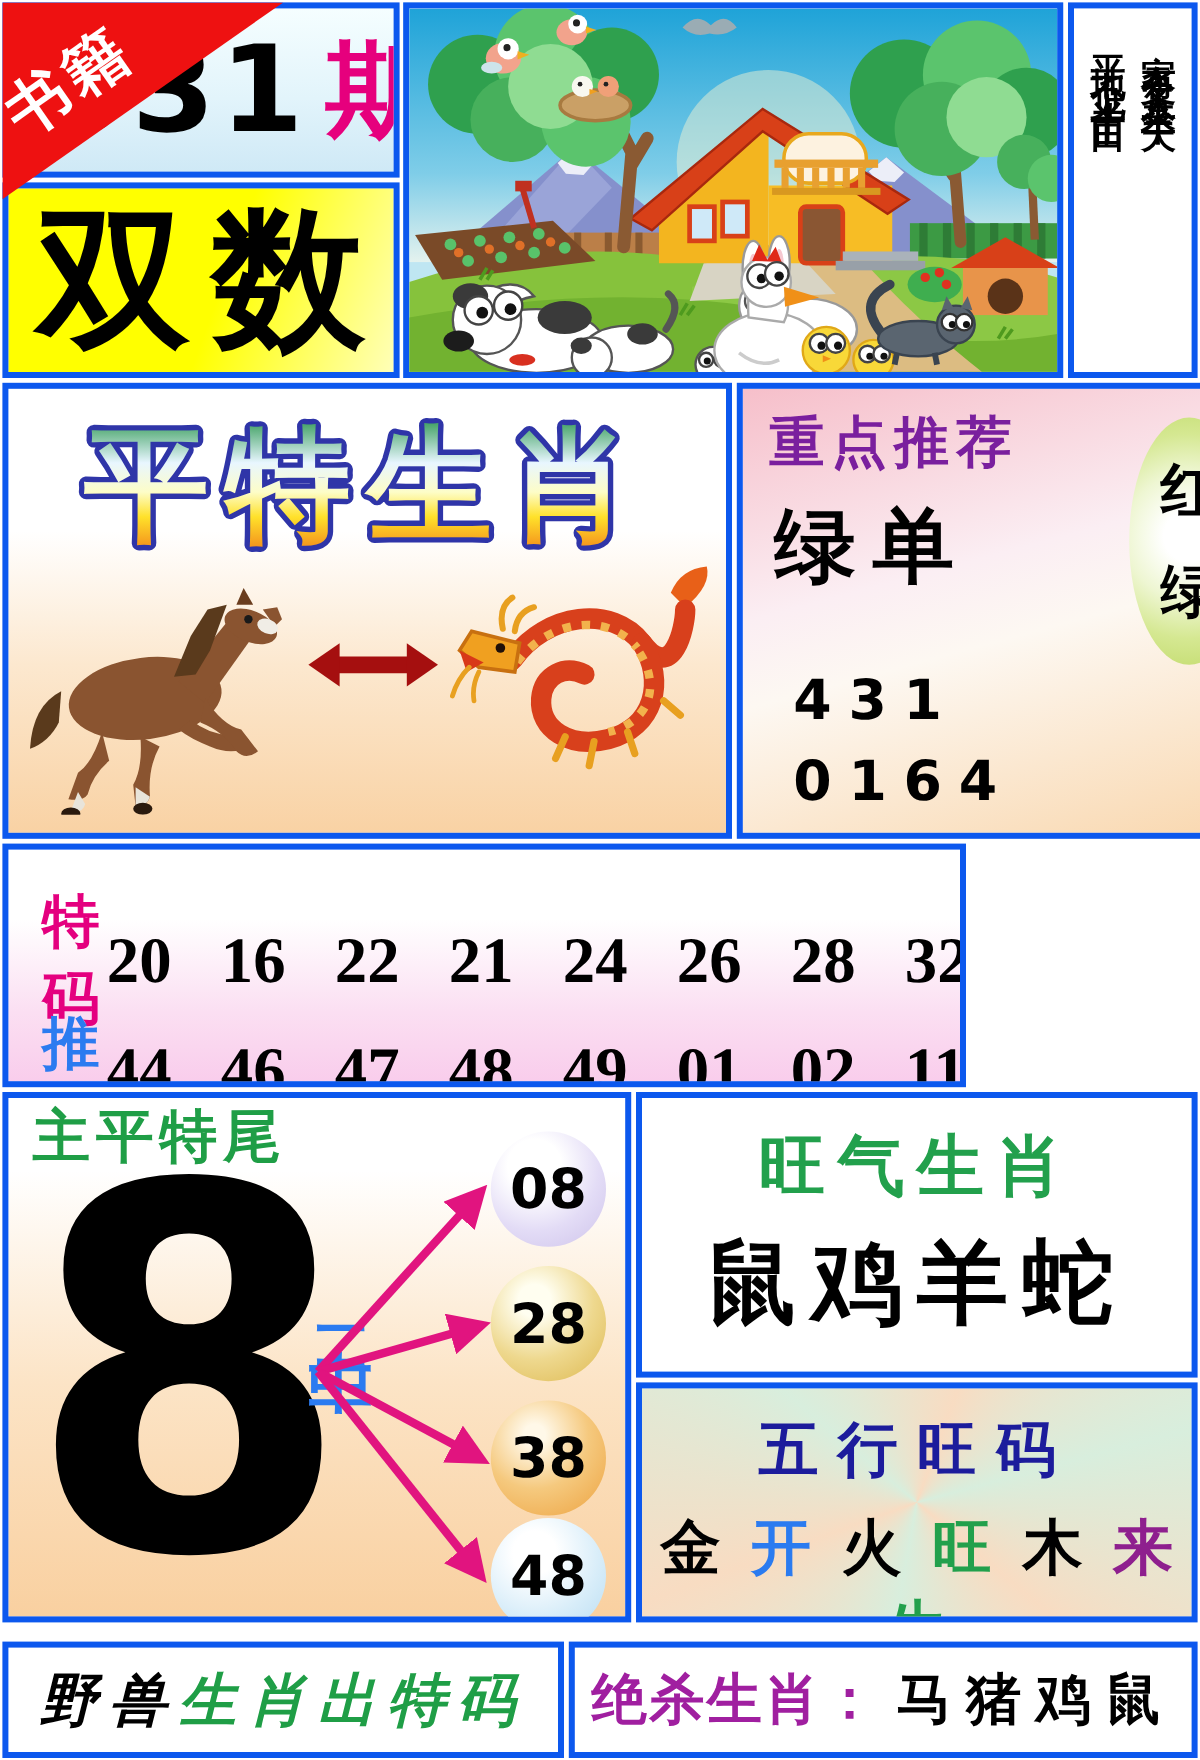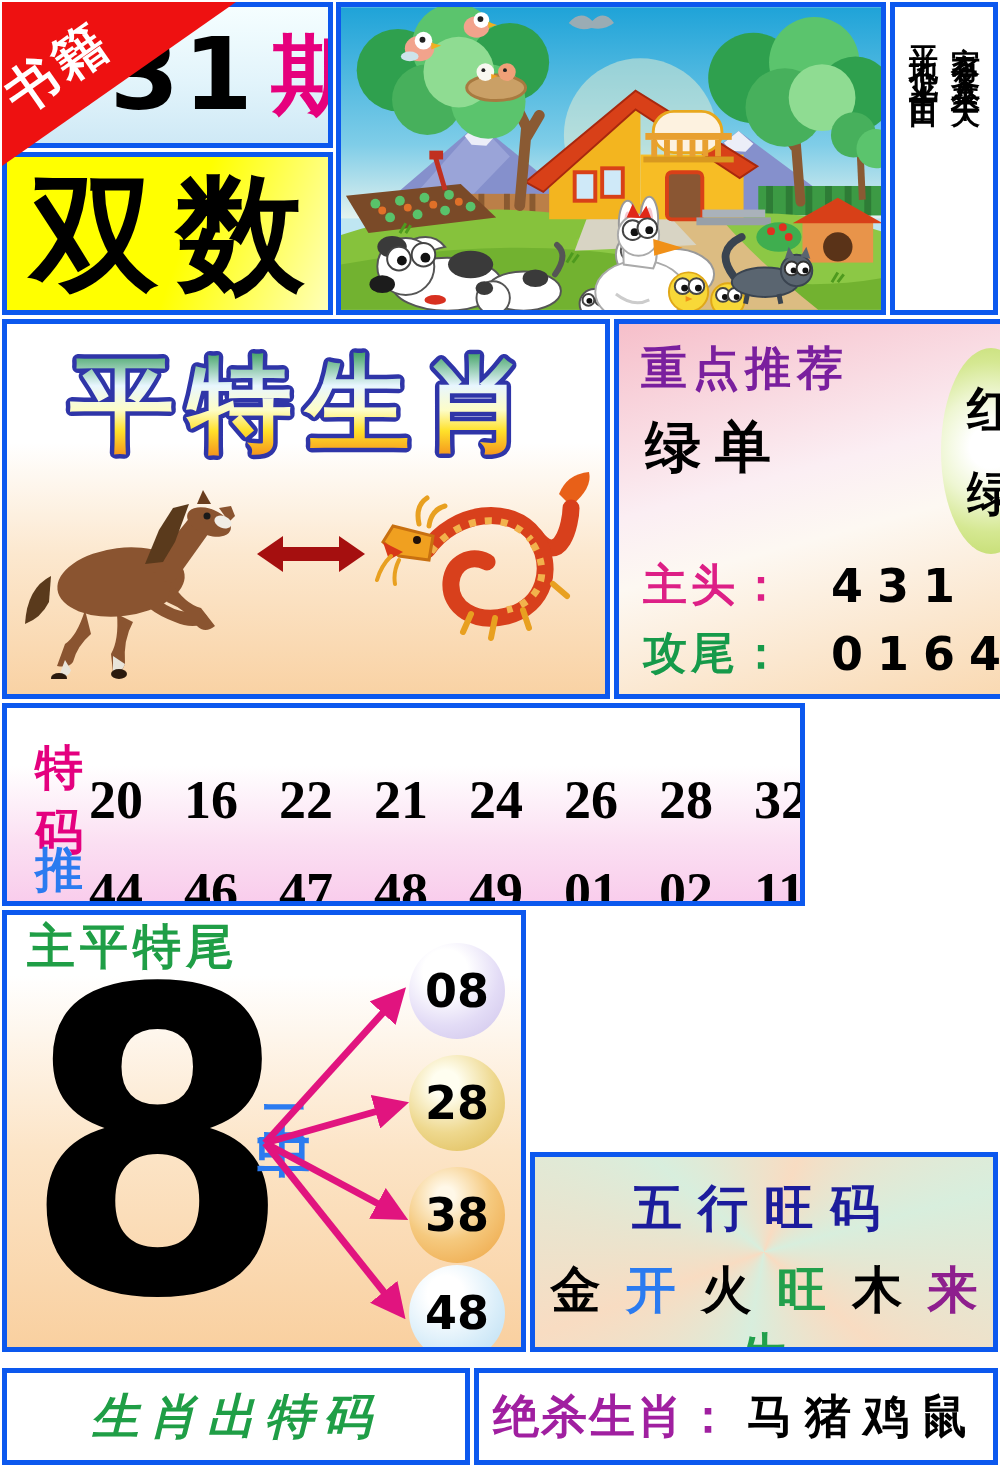--- a/index.html
+++ b/index.html
@@ -37,21 +37,21 @@
   #pingte-title-svg{position:absolute;left:0;top:14px;}
   #horse-wrap{position:absolute;left:14px;top:140px;}
   #swap-wrap{position:absolute;left:248px;top:200px;}
   #dragon-wrap{position:absolute;left:368px;top:140px;}
 
   
   #box-recommend{left:614px;top:319px;width:444px;height:380px;
     background:linear-gradient(165deg,#f6bfca 0%,#fbeef3 40%,#fdf8f2 55%,#f9d7ae 100%);}
   #recommend-title{position:absolute;left:22px;top:14px;font-family:"DejaVu Serif",serif;
     font-size:46px;font-weight:700;color:#7a1f9e;letter-spacing:6px;}
-  #recommend-highlight{position:absolute;left:26px;top:86px;font-size:56px;font-weight:900;color:#000;letter-spacing:14px;}
+  #recommend-highlight{position:absolute;left:26px;top:86px;font-size:68px;font-weight:900;color:#000;letter-spacing:14px;}
   #recommend-oval{position:absolute;right:12px;top:24px;width:100px;height:206px;border-radius:50%;
     background:radial-gradient(circle at 50% 48%,#ffffff 18%,#eef6d2 45%,#d5e892 72%,#c3dc6e 100%);
     display:flex;flex-direction:column;align-items:center;justify-content:space-evenly;}
   .oval-char{font-size:48px;font-weight:900;color:#000;line-height:1;}
   .rec-row{position:absolute;left:24px;display:flex;align-items:center;}
   #rec-row-0{top:232px;}
   #rec-row-1{top:300px;}
   .rec-label{font-family:"DejaVu Serif",serif;font-size:44px;font-weight:700;letter-spacing:4px;width:170px;}
   #rec-row-0 .rec-label{color:#dd1f86;}
   #rec-row-1 .rec-label{color:#169a4a;}
@@ -449,25 +449,23 @@
   </div>
 
   <div class="box" id="box-recommend">
     <div id="recommend-title">重点推荐</div>
     <div id="recommend-highlight">绿单</div>
     <div id="recommend-oval">
       <span class="oval-char">红</span>
       <span class="oval-char">绿</span>
     </div>
     <div class="rec-row" id="rec-row-0">
-      <span class="rec-label">主头：</span>
       <span class="rec-value">431</span>
     </div>
     <div class="rec-row" id="rec-row-1">
-      <span class="rec-label">攻尾：</span>
       <span class="rec-value">0164</span>
     </div>
   </div>
 
   <div class="box" id="box-tema">
     <div class="tema-row" id="tema-row-1">
       <span class="tema-label" id="tema-label-1">特码</span>
       <span class="tema-nums">
         <span>20</span>
         <span>16</span>
@@ -512,35 +510,40 @@
         <line x1="258" y1="228" x2="392" y2="300" marker-end="url(#ah)"></line>
         <line x1="258" y1="228" x2="392" y2="396" marker-end="url(#ah)"></line>
       </g>
     </svg>
     <div class="ball" id="ball-0">08</div>
     <div class="ball" id="ball-1">28</div>
     <div class="ball" id="ball-2">38</div>
     <div class="ball" id="ball-3">48</div>
   </div>
 
+  <div class="box" id="box-wangqi">
+    <div id="wangqi-title">旺气生肖</div>
+    <div id="wangqi-animals">鼠鸡羊蛇</div>
+  </div>
 
   <div class="box" id="box-wuxing">
     <div id="wuxing-title">五行旺码</div>
     <div id="wuxing-phrase">
       <span class="wx0">金</span>
       <span class="wx1">开</span>
       <span class="wx2">火</span>
       <span class="wx3">旺</span>
       <span class="wx4">木</span>
       <span class="wx5">来</span>
       <span class="wx6">生</span>
     </div>
   </div>
 
   <div class="box" id="box-beast">
+    <span id="beast-black">野兽</span>
     <span id="beast-green">生肖出特码</span>
   </div>
 
   <div class="box" id="box-kill">
     <span id="kill-label">绝杀生肖：</span>
     <span id="kill-value">马猪鸡鼠</span>
   </div>
 
 </div>
 

